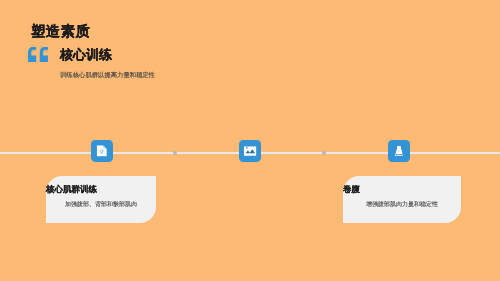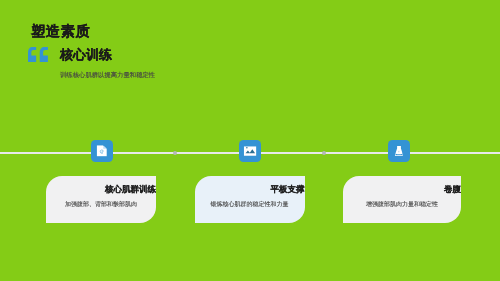--- a/index.html
+++ b/index.html
@@ -1,19 +1,19 @@
 <!DOCTYPE html>
 <html><head>
 <meta charset="utf-8">
 <style>
   html, body { margin:0; padding:0; }
   body { width:500px; height:281px; background:#ffffff; overflow:hidden;
          font-family:"Liberation Sans", sans-serif;
          -webkit-font-smoothing:antialiased; }
-  .slide { position:relative; width:500px; height:281px; background:#84cc16; overflow:hidden;
+  .slide { position:relative; width:500px; height:281px; background:#fdba74; overflow:hidden;
            transform:translateZ(0); will-change:transform; }
 
   
   .kicker { position:absolute; left:31px; top:24px; font-size:14.3px; font-weight:700;
             color:#1a1a1a; line-height:1; letter-spacing:0.55px; -webkit-text-stroke:0.22px #1a1a1a; }
   .quote-icon { position:absolute; left:28px; top:47px; width:19.5px; height:15.4px; }
   .headline { position:absolute; left:60px; top:47.5px; font-size:13px; font-weight:700;
               color:#1a1a1a; line-height:1.15; -webkit-text-stroke:0.25px #1a1a1a; }
   .lead { position:absolute; left:60px; top:71px; font-size:6.3px; color:#454545;
           line-height:1.2; letter-spacing:0.05px; -webkit-text-stroke:0.14px #454545; }
@@ -23,21 +23,21 @@
   .dot { position:absolute; width:4px; height:4px; border-radius:50%; background:#b5b7b9; top:150.8px; }
 
   .iconbox { position:absolute; width:22px; height:22px; border-radius:4.4px; background:#3493d4;
              top:140.1px; }
   .iconbox svg { position:absolute; left:50%; top:50%; transform:translate(-50%,-50%);
                  display:block; }
 
   
   .card { position:absolute; top:175.6px; width:110px; height:47px;
           border-radius:16px 0 16px 0; }
-  .card-title { position:absolute; left:0; right:0; top:8px; text-align:right;
+  .card-title { position:absolute; left:0; right:0; top:8px; text-align:left;
                 font-size:8.5px; font-weight:700; color:#1f1f1f; line-height:1.2;
                 -webkit-text-stroke:0.2px #1f1f1f; }
   .card-desc { position:absolute; left:0; right:0; top:25.3px; text-align:center;
                font-size:6.0px; color:#444444; line-height:1.2;
                -webkit-text-stroke:0.12px #444444; }
 </style>
 </head>
 <body>
 
 <div class="slide">
@@ -79,22 +79,18 @@
       <path fill="#ffffff" d="M2.4,0 H6.2 V2.3 L8.6,9.9 H0 L2.4,2.3 Z"></path>
       <path fill="#3493d4" d="M1.15,7.6 C2.6,8.5 6.2,8.35 7.55,7.7 L8.15,9.25 H0.6 Z"></path>
       <rect x="4.0" y="4.8" width="0.45" height="1.5" fill="#2b6f93" opacity="0.7"></rect>
     </svg>
   </div>
 
   <div class="card" style="left: 46px; background: rgb(241, 241, 242);">
     <div class="card-title">核心肌群训练</div>
     <div class="card-desc">加强腹部、背部和骸部肌肉</div>
   </div>
-  <div class="card" style="left: 194.5px; background: rgb(232, 241, 249);">
-    <div class="card-title">平板支撑</div>
-    <div class="card-desc">锻炼核心肌群的稳定性和力量</div>
-  </div>
   <div class="card" style="left: 343px; background: rgb(241, 241, 242); padding-left: 8px;">
     <div class="card-title">卷腹</div>
     <div class="card-desc">增强腹部肌肉力量和稳定性</div>
   </div>
 
 </div>
 
 </body></html>

